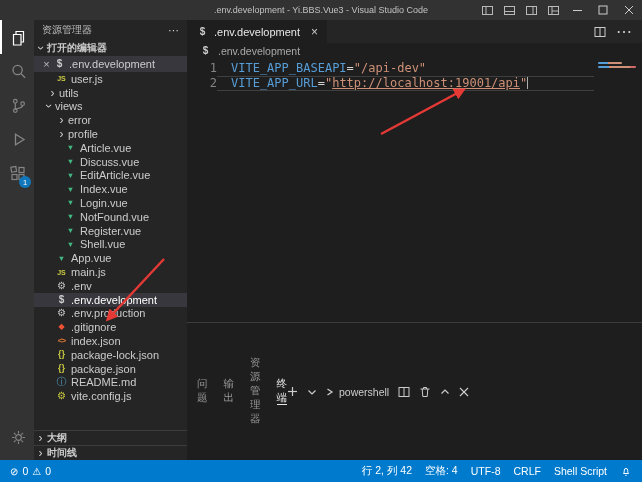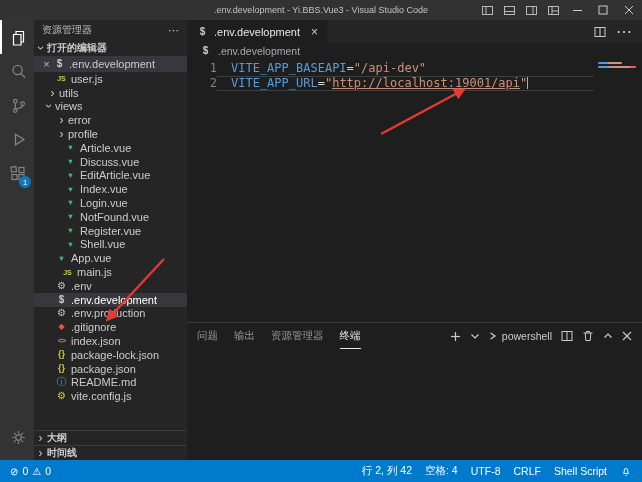--- a/index.html
+++ b/index.html
@@ -67,21 +67,21 @@
   .tok-op { color:#d4d4d4; }
   .tok-str { color:#ce9178; }
   .tok-link { color:#ce9178; text-decoration:underline; }
   .cursor { display:inline-block; width:1px; height:12px; background:#aeafad; vertical-align:-2px; }
   .minimap { position:absolute; top:2px; right:0; width:48px; height:100%; }
   .mm-bar { height:2px; margin:1px 6px 2px 4px; border-radius:1px; }
   .mm1 { width:24px; background:linear-gradient(90deg,#569cd6 0 40%, #ce9178 40% 100%); }
   .mm2 { width:38px; background:linear-gradient(90deg,#569cd6 0 28%, #ce9178 28% 85%, #d16969 85% 100%); }
 
   
-  .panel { flex:0 0 138px; border-top:1px solid #3c3c3c; display:flex; flex-direction:column; }
+  .panel { flex:0 0 138px; border-top:1px solid #3c3c3c; display:flex; }
   .panel-header { flex:0 0 26px; display:flex; align-items:center; padding:0 10px; }
   .panel-tabs { display:flex; gap:16px; }
   .panel-tab { height:26px; display:flex; align-items:center; font-size:10.5px; color:#969696; border-bottom:1px solid transparent; }
   .panel-tab.active { color:#e7e7e7; border-bottom:1px solid #e7e7e7; }
   .panel-actions { margin-left:auto; display:flex; align-items:center; gap:9px; color:#cccccc; }
   .shell-selector { display:flex; align-items:center; gap:4px; font-size:10.5px; color:#cccccc; }
   .terminal { flex:1; font-family:"DejaVu Sans Mono", monospace; font-size:11.5px; color:#cccccc; padding:6px 0 0 10px; }
 
   
   .statusbar { flex:0 0 22px; background:#007acc; color:#ffffff; display:flex; align-items:center; font-size:10.5px; padding:0 10px; }
@@ -255,21 +255,21 @@
             <span>Register.vue</span>
           </div>
           <div class="tree-row" style="padding-left: 30px;">
             <span class="ficon ic-vue">▼</span>
             <span>Shell.vue</span>
           </div>
           <div class="tree-row" style="padding-left: 21px;">
             <span class="ficon ic-vue">▼</span>
             <span>App.vue</span>
           </div>
-          <div class="tree-row" style="padding-left: 27px;">
+          <div class="tree-row" style="padding-left: 21px;">
             <span class="ficon ic-js">JS</span>
             <span>main.js</span>
           </div>
           <div class="tree-row" style="padding-left: 21px;">
             <span class="ficon ic-gear">⚙</span>
             <span>.env</span>
           </div>
           <div class="tree-row selected" style="padding-left: 21px;">
             <span class="ficon ic-shell">$</span>
             <span>.env.development</span>

